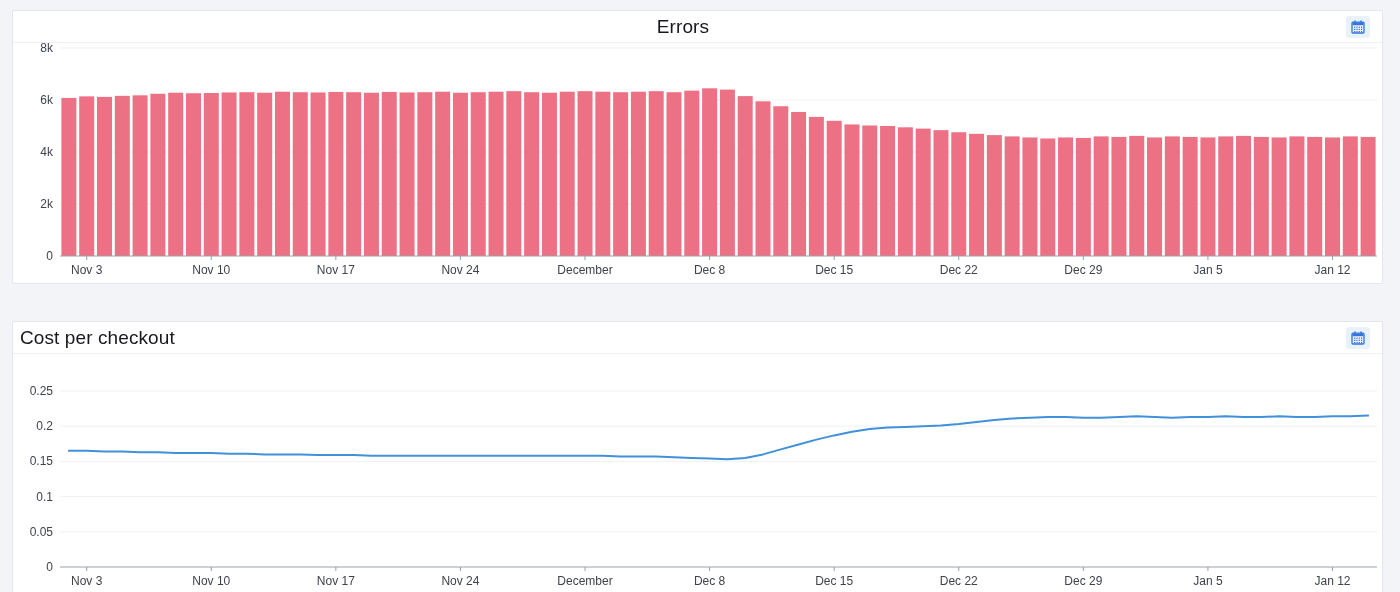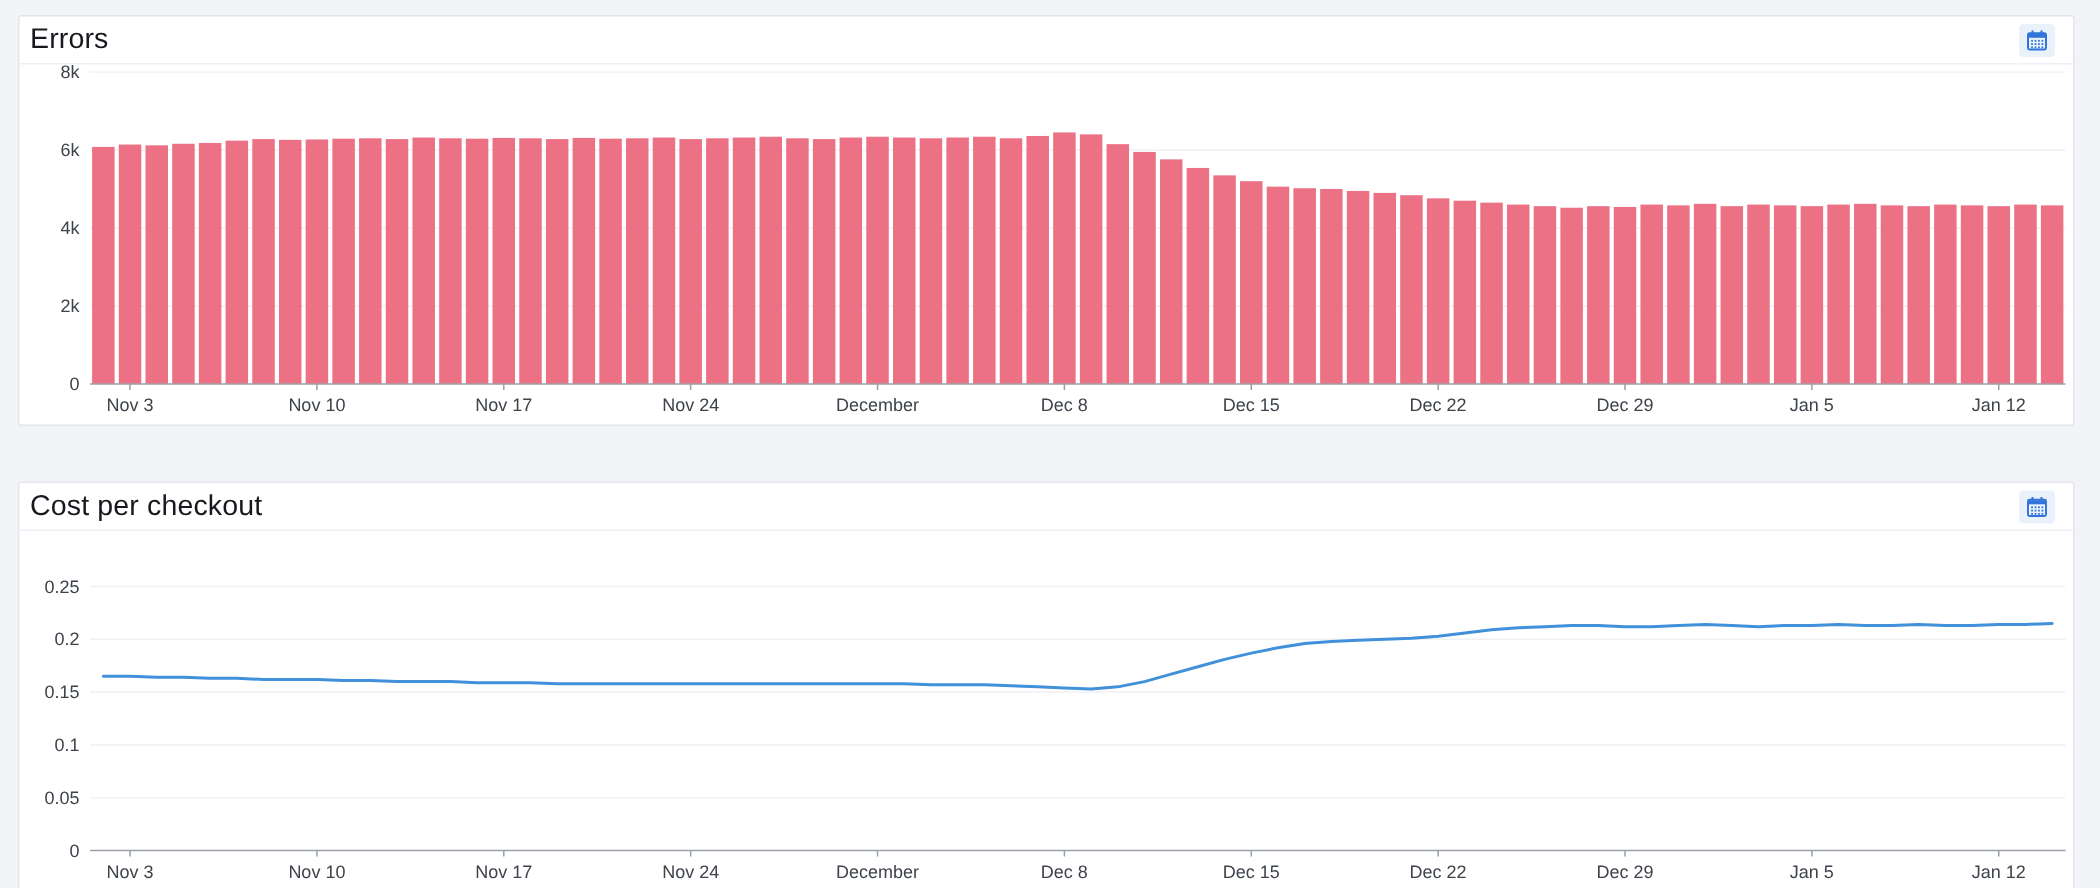--- a/index.html
+++ b/index.html
@@ -7,21 +7,21 @@
     width: 1400px; height: 592px; position: relative;
     background: #f3f4f7;
     font-family: "Liberation Sans", "DejaVu Sans", sans-serif;
     overflow: hidden;
   }
   .panel {
     position: absolute; left: 12px; width: 1371px; height: 274px;
     background: #ffffff; border: 1px solid #e3e6ec; border-radius: 2px;
     box-sizing: border-box;
   }
-  #panel-0 { top: 10px; }
+  #panel-0 { top: 10px; text-align: center; }
   #panel-1 { top: 301px; margin-top: 20px; }
   .panel-header {
     height: 32px; display: flex; align-items: center;
     padding: 0 10px 0 7px; box-sizing: border-box;
     border-bottom: 1px solid #eef0f3;
   }
   .panel-title {
     font-size: 19px; font-weight: 400; color: #17191e;
     margin: 0; flex: 1 1 auto; line-height: 31px;
     letter-spacing: 0.1px;

